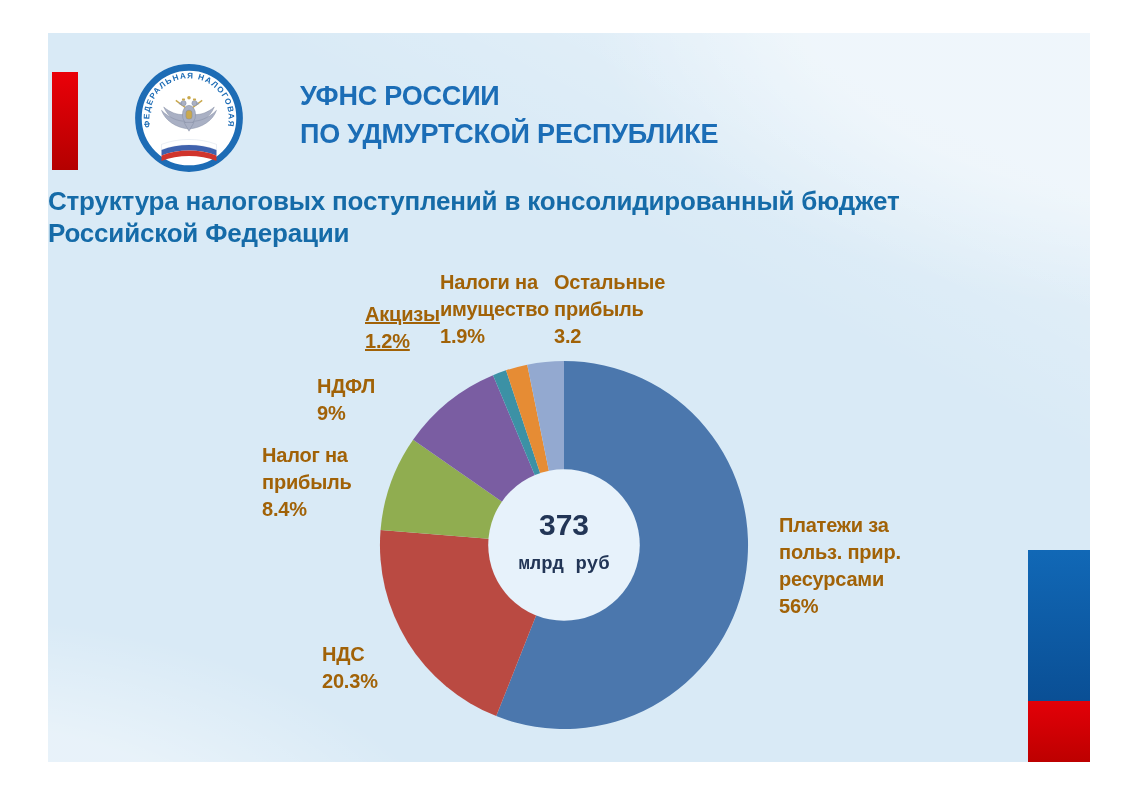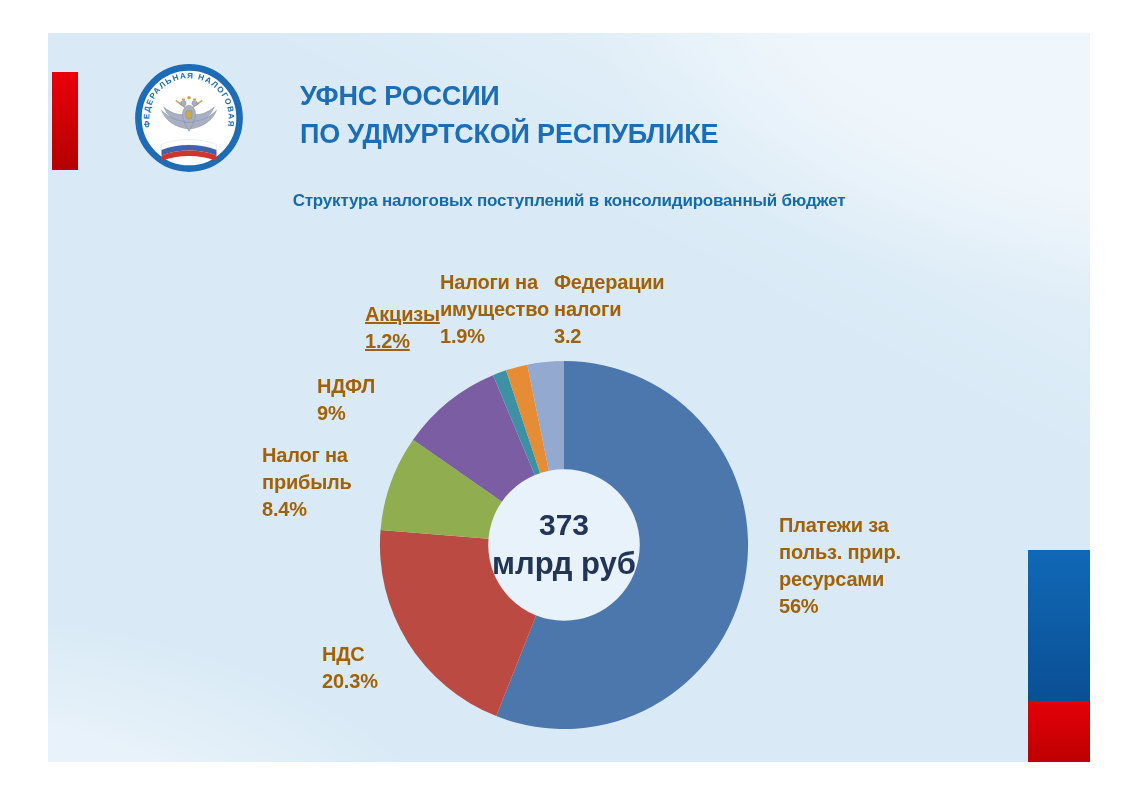--- a/index.html
+++ b/index.html
@@ -25,31 +25,31 @@
     background:linear-gradient(180deg,#1168b6,#0a4f95);}
   .bar-right-red{left:980px;top:668px;width:62px;height:61px;
     background:linear-gradient(180deg,#e30008,#bd0000);}
   .logo{position:absolute;left:86px;top:30px;width:110px;height:110px;}
   .org-title{
     position:absolute;left:226px;top:44px;
     color:#1b6db6;font-size:27px;font-weight:bold;line-height:38px;
     letter-spacing:-0.2px;white-space:nowrap;margin-left:26px;
   }
   .chart-title{
-    position:absolute;left:0;top:152px;width:100%;text-align:center;
-    color:#156ba8;font-size:17px;font-weight:bold;line-height:32px;
+    position:absolute;left:0;top:152px;width:100%;text-align:left;
+    color:#156ba8;font-size:26px;font-weight:bold;line-height:32px;
     letter-spacing:-0.2px;
   }
   .donut-svg{position:absolute;left:329px;top:325px;width:374px;height:374px;}
   .center-label{
     position:absolute;left:426px;top:472px;width:180px;text-align:center;
     color:#223556;font-weight:bold;
   }
   .center-label .cv{font-size:30px;line-height:40px;}
-  .center-label .cu{font-size:31px;line-height:38px;}
+  .center-label .cu{font-size:19px;line-height:38px;font-family:Liberation Mono, monospace;}
   .slice-label{
     position:absolute;text-align:left;color:#a16207;
     font-size:20px;font-weight:bold;line-height:27px;letter-spacing:-0.2px;
   }
   .slice-label .ln, .slice-label .lv{display:block;}
   .lbl-platezhi{left:731px;top:479px;width:132px;}
   .lbl-nds{left:274px;top:608px;width:100px;}
   .lbl-pribyl{left:214px;top:409px;width:110px;}
   .lbl-ndfl{left:269px;top:340px;width:90px;}
   .lbl-akcizy{left:317px;top:268px;width:100px;text-decoration:underline;}
@@ -105,20 +105,21 @@
       </g>
     </svg>
 
     <div class="org-title">
       <div>УФНС РОССИИ</div>
       <div>ПО УДМУРТСКОЙ РЕСПУБЛИКЕ</div>
     </div>
 
     <div class="chart-title">
       <div>Структура налоговых поступлений в консолидированный бюджет</div>
+      <div>Российской Федерации</div>
     </div>
 
     <svg id="donut-svg" class="donut-svg" viewBox="0 0 380 380">
         <path d="M190,190 L190.00,3.00 A187,187 0 1 1 121.16,363.87 Z" fill="#4b77ad"></path>
         <path d="M190,190 L121.16,363.87 A187,187 0 0 1 3.62,174.74 Z" fill="#ba4a42"></path>
         <path d="M190,190 L3.62,174.74 A187,187 0 0 1 36.67,82.96 Z" fill="#90ad50"></path>
         <path d="M190,190 L36.67,82.96 A187,187 0 0 1 117.90,17.46 Z" fill="#7a5da2"></path>
         <path d="M190,190 L117.90,17.46 A187,187 0 0 1 131.10,12.52 Z" fill="#3c91a5"></path>
         <path d="M190,190 L131.10,12.52 A187,187 0 0 1 152.65,6.77 Z" fill="#e68c34"></path>
         <path d="M190,190 L152.65,6.77 A187,187 0 0 1 190.00,3.00 Z" fill="#93a9d0"></path>
@@ -148,17 +149,17 @@
     </div>
     <div class="slice-label lbl-akcizy">
       <span class="ln">Акцизы</span>
       <span class="lv">1.2%</span>
     </div>
     <div class="slice-label lbl-imushchestvo">
       <span class="ln">Налоги на имущество</span>
       <span class="lv">1.9%</span>
     </div>
     <div class="slice-label lbl-ostalnye">
-      <span class="ln">Федерации налоги</span>
+      <span class="ln">Остальные прибыль</span>
       <span class="lv">3.2</span>
     </div>
   </div>
 </div>
 
 </body></html>

